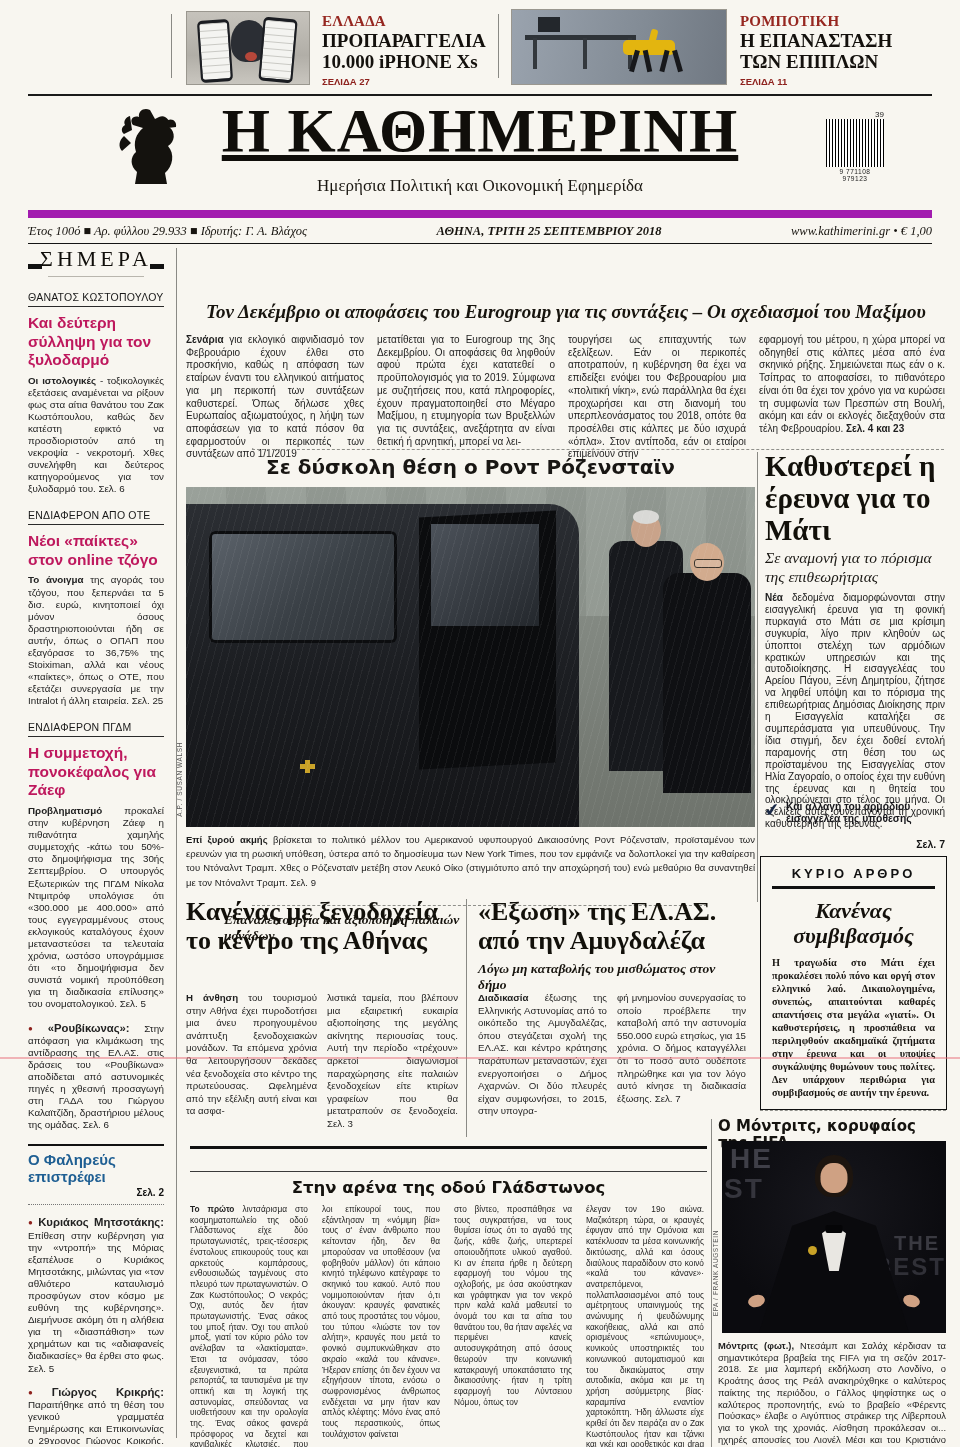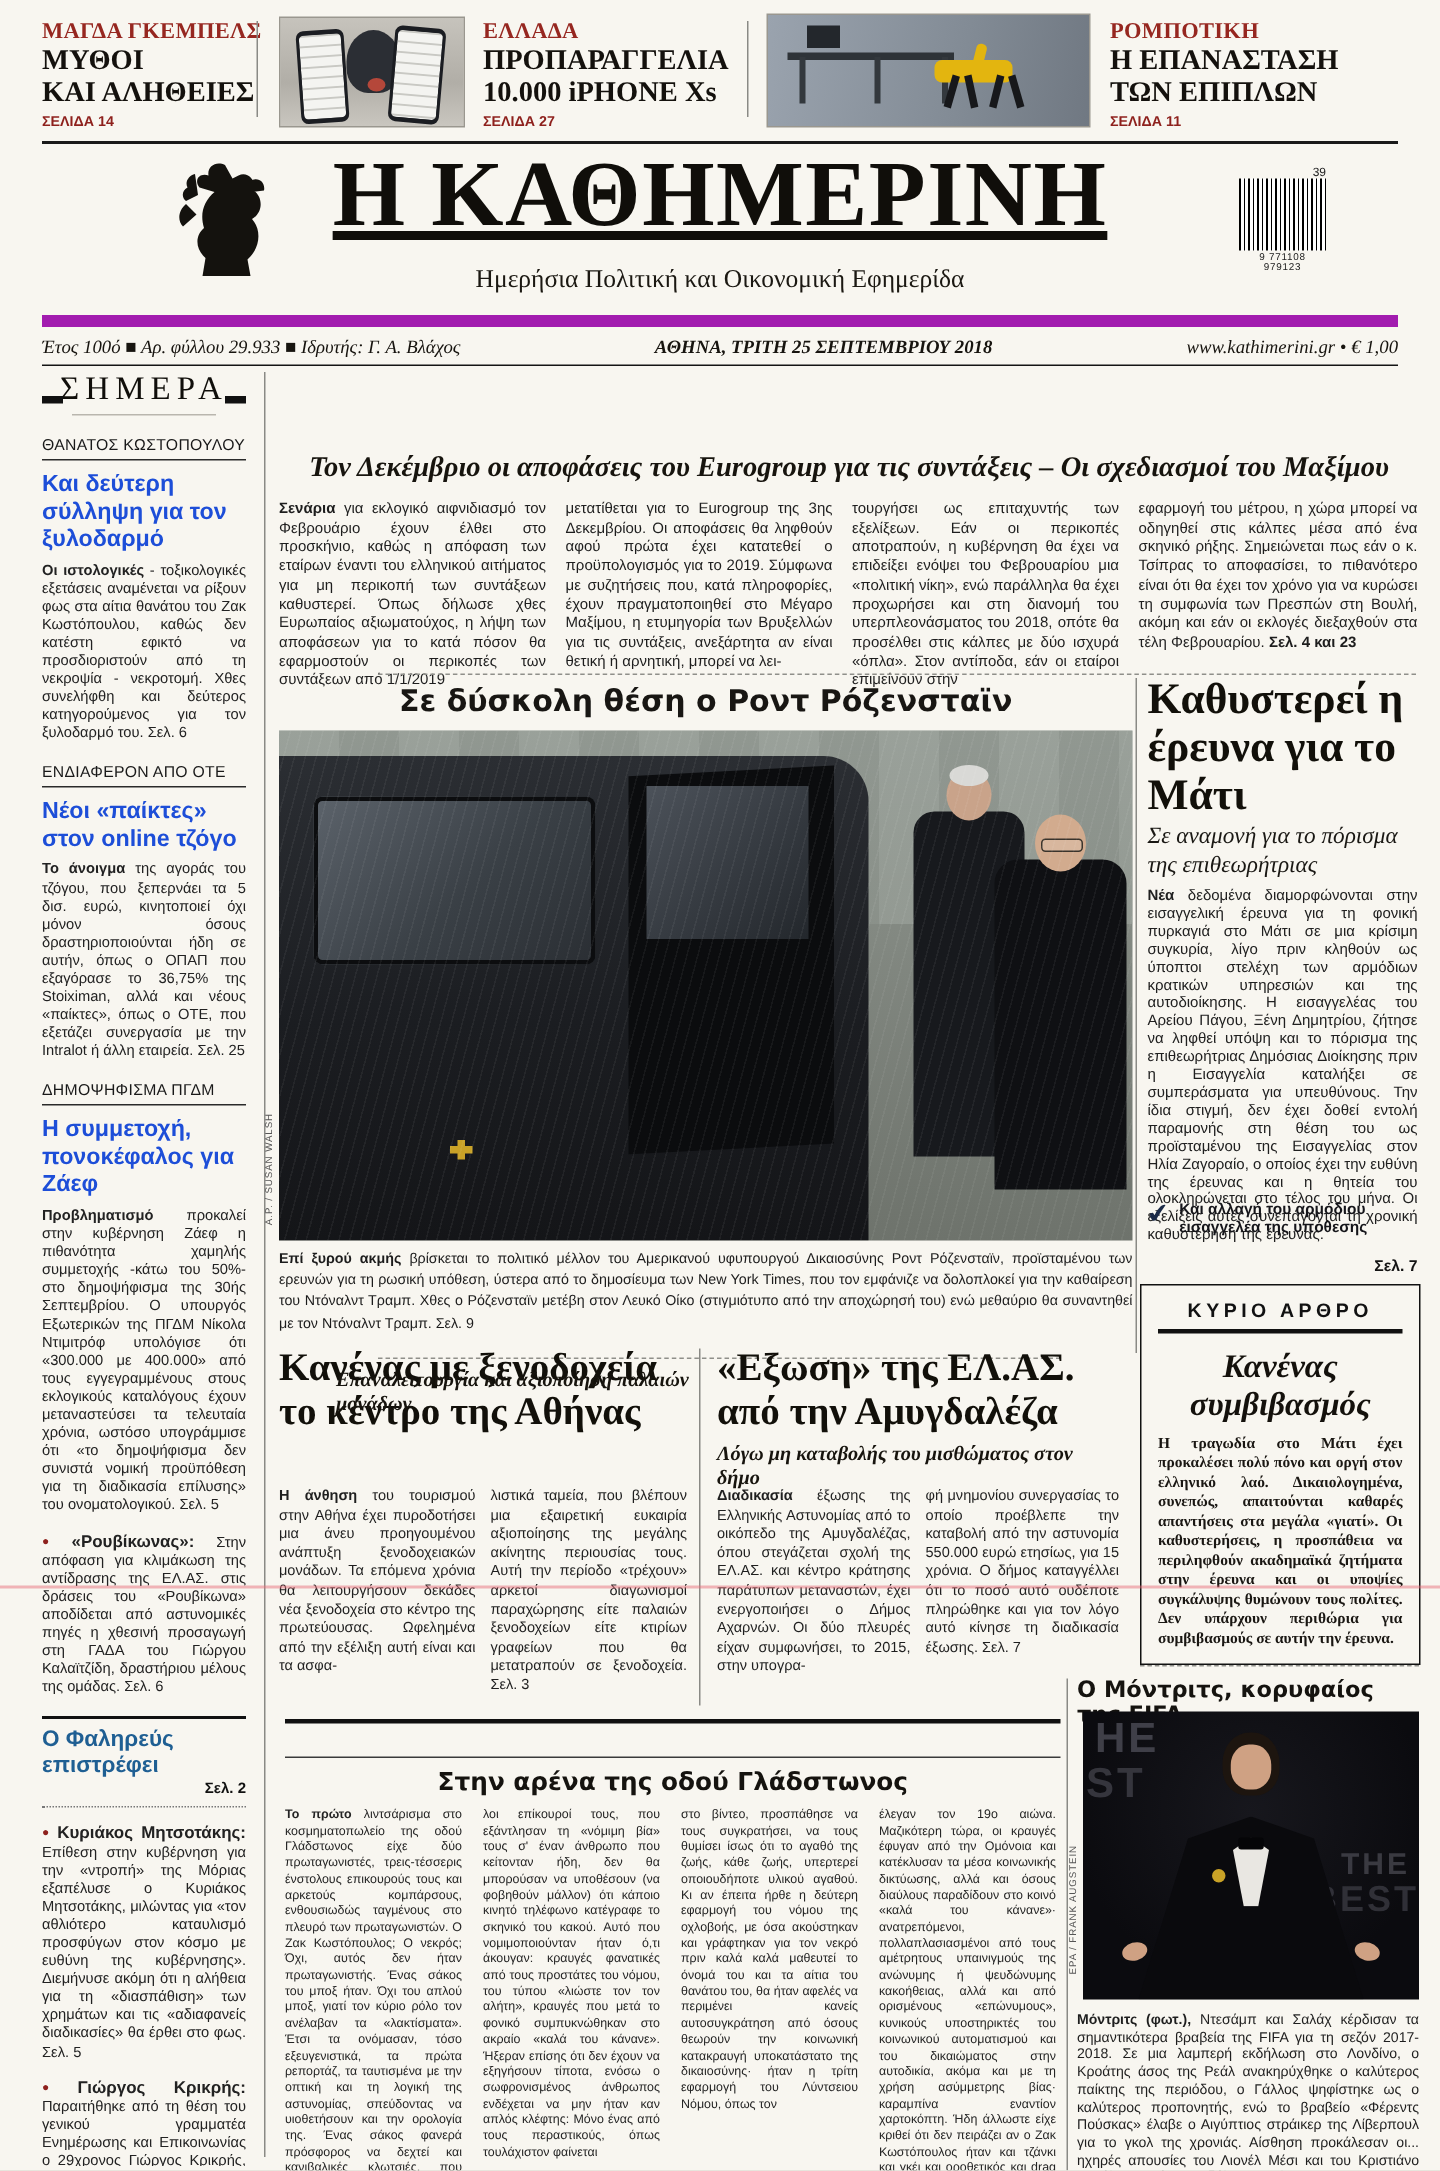--- a/index.html
+++ b/index.html
@@ -62,21 +62,21 @@
   .fifa-photo{background:radial-gradient(circle at 50% 35%,#17171d 0%,#0b0b0f 70%);overflow:hidden;}
   .fb{position:absolute;color:#45454e;font:700 28px/28px "Liberation Sans",sans-serif;letter-spacing:2px;opacity:.9;}
   
   .simera{overflow:hidden;}
   .simera-title{position:relative;text-align:center;font:400 22px/26px "Liberation Serif",serif;
                 letter-spacing:4px;color:#100e0a;}
   .simera-title .bar{position:absolute;bottom:3px;width:16px;height:5px;background:#111;}
   .simera-underline{height:1px;background:#b9b6ae;width:96px;margin:4px auto 0;}
   .sb-kicker{margin-top:14px;padding-bottom:3px;border-bottom:1.2px solid #2a2a2a;
              font:400 10.5px/12px "Liberation Sans",sans-serif;color:#191919;letter-spacing:.2px;}
-  .sb-head{margin:7px 0 5px;font:700 15.5px/18.5px "Liberation Sans",sans-serif;color:#1d4ed8;}
+  .sb-head{margin:7px 0 5px;font:700 15.5px/18.5px "Liberation Sans",sans-serif;color:#be185d;}
   .sb-body{font:400 9.8px/12.1px "Liberation Sans",sans-serif;color:#222;text-align:justify;}
   .sb-bullet{margin-top:11px;font:400 9.8px/12.1px "Liberation Sans",sans-serif;color:#222;text-align:justify;}
   .sb-bullet .btitle{font:700 11.3px "Liberation Sans",sans-serif;}
   .dot{color:#8e211d;font-size:8px;margin-right:3px;vertical-align:1px;}
   .promo-box{margin-top:13px;border-top:2.5px solid #111;border-bottom:1px dotted #777;padding:5px 0 5px;}
   .promo-box-title{font:700 15px/17px "Liberation Sans",sans-serif;color:#1f5f93;}
   .promo-box-page{text-align:right;font:700 10px/12px "Liberation Sans",sans-serif;color:#111;margin-top:2px;}
   
   .photo{background:linear-gradient(180deg,#99a09a 0%,#868c85 30%,#6e736c 100%);overflow:hidden;}
   .ph-wall{position:absolute;inset:0 0 62% 0;background:repeating-linear-gradient(90deg,#9aa19a 0 40px,#8d948d 40px 80px);opacity:.7;}
@@ -121,26 +121,20 @@
   .rob-body{position:absolute;left:52%;top:40%;width:52px;height:15px;background:#e3b50f;border-radius:5px;}
   .rob-arm{position:absolute;left:64%;top:26%;width:7px;height:22px;background:#e3b50f;transform:rotate(14deg);border-radius:3px;}
   .rleg{position:absolute;width:5px;height:22px;background:#17181b;top:54%;}
   .artifact{background:rgba(231,106,120,.48);}
 </style>
 </head>
 <body>
 
 <div class="page">
 
-  <div class="abs" style="left:28px;top:13px;width:148px;">
-    <div class="promo-kicker">ΜΑΓΔΑ ΓΚΕΜΠΕΛΣ</div>
-    <div class="promo-title">ΜΥΘΟΙ</div>
-    <div class="promo-title" style="margin-top:0;">ΚΑΙ ΑΛΗΘΕΙΕΣ</div>
-    <div class="promo-page">ΣΕΛΙΔΑ 14</div>
-  </div>
   <div class="abs vdiv" style="left:171px;top:14px;height:64px;"></div>
 
   <div class="abs promo-img iph-bg" style="left:186px;top:11px;width:122px;height:72px;">
     <div class="iph" style="left:12px;top:8px;width:28px;height:56px;transform:rotate(-4deg);">
         <div class="scr"></div>
       </div>
     <div class="iph-person"></div>
     <div class="iph-spot"></div>
     <div class="iph" style="right:14px;top:6px;width:30px;height:58px;transform:rotate(5deg);">
         <div class="scr"></div>
@@ -209,21 +203,21 @@
     <div class="simera-underline"></div>
 
     <div class="sb-kicker">ΘΑΝΑΤΟΣ ΚΩΣΤΟΠΟΥΛΟΥ</div>
     <div class="sb-head">Και δεύτερη σύλληψη για τον ξυλοδαρμό</div>
     <p class="sb-body" style="margin:0;"><b>Οι ιστολογικές</b><span> - τοξικολογικές εξετάσεις αναμένεται να ρίξουν φως στα αίτια θανάτου του Ζακ Κωστόπουλου, καθώς δεν κατέστη εφικτό να προσδιοριστούν από τη νεκροψία - νεκροτομή. Χθες συνελήφθη και δεύτερος κατηγορούμενος για τον ξυλοδαρμό του. Σελ. 6</span></p>
 
     <div class="sb-kicker">ΕΝΔΙΑΦΕΡΟΝ ΑΠΟ ΟΤΕ</div>
     <div class="sb-head">Νέοι «παίκτες» στον online τζόγο</div>
     <p class="sb-body" style="margin:0;"><b>Το άνοιγμα</b><span> της αγοράς του τζόγου, που ξεπερνάει τα 5 δισ. ευρώ, κινητοποιεί όχι μόνον όσους δραστηριοποιούνται ήδη σε αυτήν, όπως ο ΟΠΑΠ που εξαγόρασε το 36,75% της Stoiximan, αλλά και νέους «παίκτες», όπως ο ΟΤΕ, που εξετάζει συνεργασία με την Intralot ή άλλη εταιρεία. Σελ. 25</span></p>
 
-    <div class="sb-kicker">ΔΗΜΟΨΗΦΙΣΜΑ ΠΓΔΜ</div>
+    <div class="sb-kicker">ΕΝΔΙΑΦΕΡΟΝ ΠΓΔΜ</div>
     <div class="sb-head">Η συμμετοχή, πονοκέφαλος για Ζάεφ</div>
     <p class="sb-body" style="margin:0;"><b>Προβληματισμό</b><span> προκαλεί στην κυβέρνηση Ζάεφ η πιθανότητα χαμηλής συμμετοχής -κάτω του 50%- στο δημοψήφισμα της 30ής Σεπτεμβρίου. Ο υπουργός Εξωτερικών της ΠΓΔΜ Νίκολα Ντιμιτρόφ υπολόγισε ότι «300.000 με 400.000» από τους εγγεγραμμένους στους εκλογικούς καταλόγους έχουν μεταναστεύσει τα τελευταία χρόνια, ωστόσο υπογράμμισε ότι «το δημοψήφισμα δεν συνιστά νομική προϋπόθεση για τη διαδικασία επίλυσης» του ονοματολογικού. Σελ. 5</span></p>
 
     <p class="sb-bullet"><span class="dot">●</span><span class="btitle">«Ρουβίκωνας»:</span><span> Στην απόφαση για κλιμάκωση της αντίδρασης της ΕΛ.ΑΣ. στις δράσεις του «Ρουβίκωνα» αποδίδεται από αστυνομικές πηγές η χθεσινή προσαγωγή στη ΓΑΔΑ του Γιώργου Καλαϊτζίδη, δραστήριου μέλους της ομάδας. Σελ. 6</span></p>
 
     <div class="promo-box">
       <div class="promo-box-title">Ο Φαληρεύς επιστρέφει</div>
       <div class="promo-box-page">Σελ. 2</div>
     </div>
 

